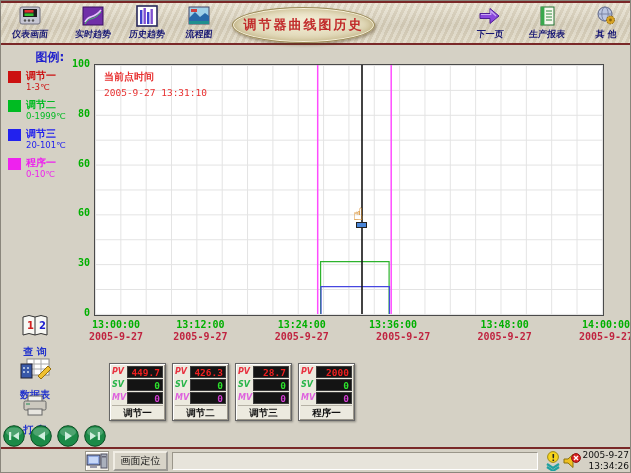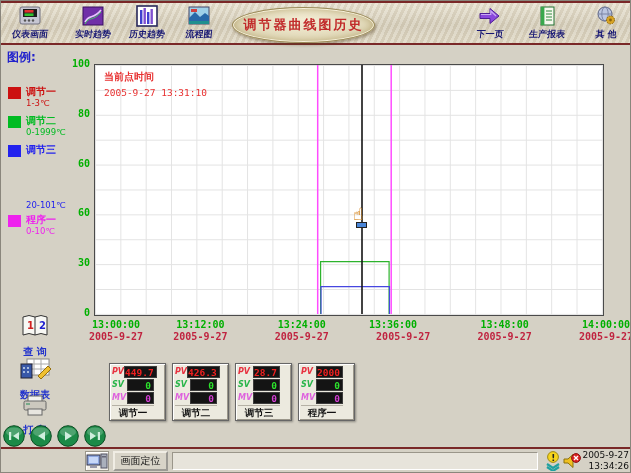--- a/index.html
+++ b/index.html
@@ -19,21 +19,21 @@
                   white-space:nowrap;transform:skewX(-6deg);}
   .title-plaque{position:absolute;left:231px;top:4px;width:141px;height:34px;border-radius:50%;
     background:radial-gradient(ellipse at 50% 35%,#f2ecd4 0%,#e3dbbc 60%,#cfc5a0 100%);
     border:1px solid #9a8a58;
     box-shadow:inset 0 0 0 1px #f6f0da, inset 0 0 8px #b5a470, 1px 2px 3px rgba(90,70,40,.45);}
   .title-plaque span{display:block;text-align:center;line-height:34px;font-size:13px;font-weight:bold;
     color:#c12a2a;letter-spacing:2px;white-space:nowrap;}
 
   
   .legend{position:absolute;left:6px;top:48px;width:86px;}
-  .legend-title{font-size:12px;font-weight:bold;color:#2222cc;margin-bottom:20px;}
+  .legend-title{font-size:12px;font-weight:bold;color:#2222cc;margin-bottom:4px;text-align:center;}
   .lg-item{position:relative;margin-bottom:3px;min-height:26px;}
   .lg-sq{position:absolute;left:1px;top:1px;width:13px;height:12px;}
   .lg-name{margin-left:19px;font-size:10px;font-weight:bold;line-height:12px;display:block;}
   .lg-range{margin-left:19px;font-size:8.5px;line-height:11px;display:block;}
 
   
   .side-tool{position:absolute;width:64px;text-align:center;cursor:pointer;}
   .side-tool .slabel{display:block;font-size:10px;font-weight:bold;color:#2233cc;margin-top:1px;}
   #tool-query{left:2px;top:312px;} #tool-table{left:2px;top:355px;} #tool-print{left:2px;top:393px;}
 
@@ -58,21 +58,21 @@
   .hand-cuff{position:absolute;width:9px;height:4px;background:#4a86d8;border:1px solid #222;}
   .ytick{position:absolute;left:55px;width:34px;text-align:right;font-size:10px;font-weight:bold;
          color:#00b000;font-family:"DejaVu Sans Mono",monospace;}
   .xtime{position:absolute;font-size:10px;font-weight:bold;color:#00b000;white-space:nowrap;
          font-family:"DejaVu Sans Mono",monospace;top:318px;}
   .xdate{position:absolute;font-size:10px;font-weight:bold;color:#c02440;white-space:nowrap;
          font-family:"DejaVu Sans Mono",monospace;top:330px;}
 
   
   .panel{position:absolute;top:362px;width:57px;height:58px;box-sizing:border-box;
-    background:#eceadf;border:1px solid #666;padding:2px 11px 1px 2px;
+    background:#eceadf;border:1px solid #666;padding:2px 2px 1px 2px;
     box-shadow:inset 1px 1px 0 #fff,inset -1px -1px 0 #9a968a,1px 1px 2px rgba(0,0,0,.35);}
   .lcd-row{display:flex;align-items:center;height:12px;margin-bottom:1px;}
   .lcd-lbl{width:15px;font-size:8px;font-weight:bold;font-style:italic;line-height:12px;}
   .lcd{flex:1;height:12px;line-height:11px;background:#141414;border:1px solid #3c3c3c;
        box-sizing:border-box;text-align:right;padding-right:2px;font-size:9.5px;font-weight:bold;
        font-family:"DejaVu Sans Mono",monospace;}
   .panel-title{border-top:1px solid #b5b1a5;margin-top:1px;text-align:center;font-size:9.5px;
        font-weight:bold;color:#111;line-height:13px;}
 
   
@@ -208,21 +208,21 @@
 
     <div class="lg-item">
       <span class="lg-sq" style="background: rgb(0, 187, 34);"></span>
       <span class="lg-name" style="color: rgb(0, 187, 34);">调节二</span>
       <span class="lg-range" style="color: rgb(0, 187, 34);">0-1999℃</span>
     </div>
 
     <div class="lg-item">
       <span class="lg-sq" style="background: rgb(34, 34, 238);"></span>
       <span class="lg-name" style="color: rgb(34, 34, 238);">调节三</span>
-      <span class="lg-range" style="color: rgb(34, 34, 238); margin-top: 44px;">20-101℃</span>
+      <span class="lg-range" style="color: rgb(34, 34, 238);">20-101℃</span>
     </div>
 
     <div class="lg-item">
       <span class="lg-sq" style="background: rgb(238, 34, 238);"></span>
       <span class="lg-name" style="color: rgb(238, 34, 238);">程序一</span>
       <span class="lg-range" style="color: rgb(238, 34, 238);">0-10℃</span>
     </div>
   </div>
   </div>
 

